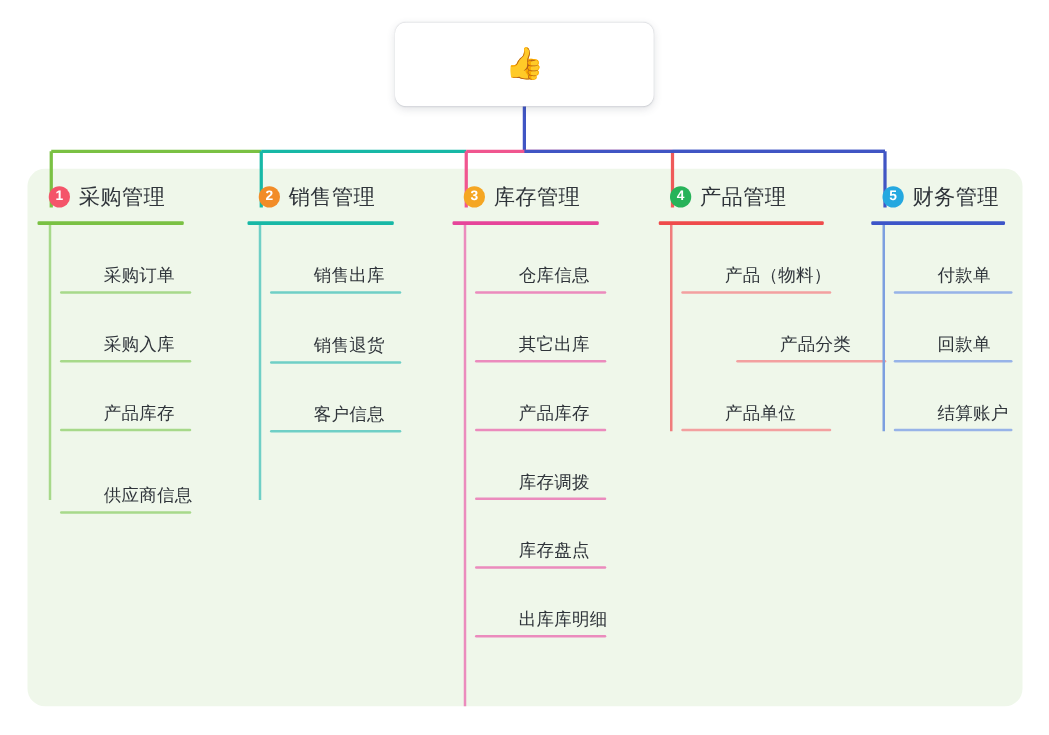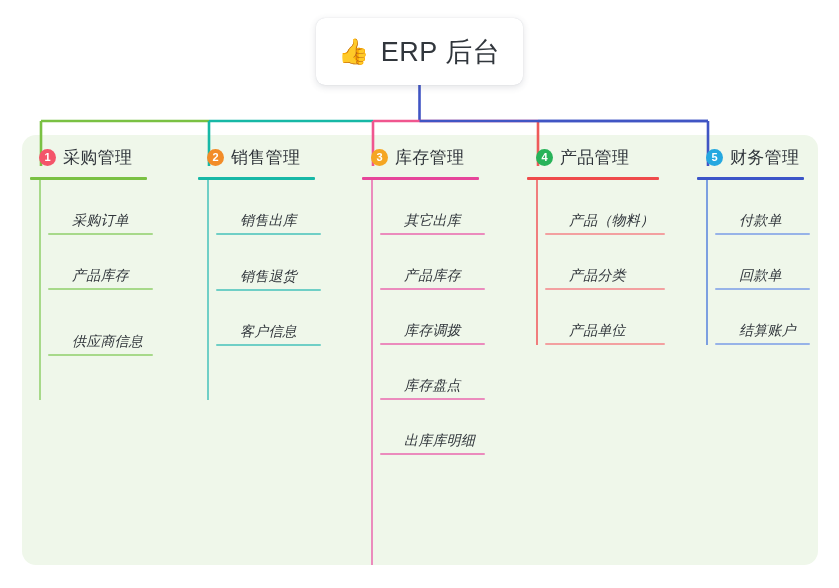--- a/index.html
+++ b/index.html
@@ -121,24 +121,23 @@
   .spine {
     position: absolute;
     left: 9px;
     top: 0;
     width: 2px;
     bottom: 0;
   }
   .item {
     position: relative;
     box-sizing: border-box;
-    padding-left: 33px;
+    padding-left: 44px;
     display: flex;
     align-items: flex-end;
-    font-style: italic;
   }
   .item-label {
     font-size: 14px;
     color: #2f343a;
     white-space: nowrap;
     padding-bottom: 5px;
     letter-spacing: 0.2px;
   }
   .item-rule {
     position: absolute;
@@ -165,38 +164,41 @@
       <line x1="373" y1="121" x2="538" y2="121" stroke="#f0568f" stroke-width="2.6"></line>
       <line x1="538" y1="121" x2="538" y2="166" stroke="#ef5a5a" stroke-width="2.6"></line>
       <line x1="538" y1="121" x2="708" y2="121" stroke="#4055c4" stroke-width="2.6"></line>
       <line x1="708" y1="121" x2="708" y2="166" stroke="#4055c4" stroke-width="2.6"></line>
       <line x1="419.5" y1="121" x2="708" y2="121" stroke="#4055c4" stroke-width="2.6"></line>
     </svg>
 
   <div id="root-node">
     <div id="root-inner">
       <span class="root-emoji">👍</span>
-      <span class="root-title">ERP 后台</span>
     </div>
   </div>
 
   <div id="columns-host">
       <div class="column" style="left: 30px; width: 150px;">
         <div class="col-header">
           <span class="badge" style="background: rgb(244, 85, 106);">1</span>
           <span class="col-title">采购管理</span>
         </div>
         <div class="header-rule" style="background: rgb(122, 193, 67); width: 117px;"></div>
         <div class="items" style="height: 220px;">
           <div class="spine" style="background: rgb(167, 217, 138);"></div>
           <div class="item" style="height: 55px;">
             <span class="item-label">采购订单</span>
             <div class="item-rule" style="background: rgb(167, 217, 138); width: 105px;"></div>
           </div>
           <div class="item" style="height: 55px;">
+            <span class="item-label">采购入库</span>
+            <div class="item-rule" style="background: rgb(167, 217, 138); width: 105px;"></div>
+          </div>
+          <div class="item" style="height: 55px;">
             <span class="item-label">产品库存</span>
             <div class="item-rule" style="background: rgb(167, 217, 138); width: 105px;"></div>
           </div>
           <div class="item" style="height: 66px;">
             <span class="item-label">供应商信息</span>
             <div class="item-rule" style="background: rgb(167, 217, 138); width: 105px;"></div>
           </div>
         </div>
       </div>
       <div class="column" style="left: 198px; width: 150px;">
@@ -223,20 +225,24 @@
       </div>
       <div class="column" style="left: 362px; width: 150px;">
         <div class="col-header">
           <span class="badge" style="background: rgb(245, 166, 35);">3</span>
           <span class="col-title">库存管理</span>
         </div>
         <div class="header-rule" style="background: rgb(230, 69, 154); width: 117px;"></div>
         <div class="items" style="height: 385px;">
           <div class="spine" style="background: rgb(235, 139, 189);"></div>
           <div class="item" style="height: 55px;">
+            <span class="item-label">仓库信息</span>
+            <div class="item-rule" style="background: rgb(235, 139, 189); width: 105px;"></div>
+          </div>
+          <div class="item" style="height: 55px;">
             <span class="item-label">其它出库</span>
             <div class="item-rule" style="background: rgb(235, 139, 189); width: 105px;"></div>
           </div>
           <div class="item" style="height: 55px;">
             <span class="item-label">产品库存</span>
             <div class="item-rule" style="background: rgb(235, 139, 189); width: 105px;"></div>
           </div>
           <div class="item" style="height: 55px;">
             <span class="item-label">库存调拨</span>
             <div class="item-rule" style="background: rgb(235, 139, 189); width: 105px;"></div>
@@ -256,21 +262,21 @@
           <span class="badge" style="background: rgb(39, 179, 89);">4</span>
           <span class="col-title">产品管理</span>
         </div>
         <div class="header-rule" style="background: rgb(239, 75, 75); width: 132px;"></div>
         <div class="items" style="height: 165px;">
           <div class="spine" style="background: rgb(240, 125, 125);"></div>
           <div class="item" style="height: 55px;">
             <span class="item-label">产品（物料）</span>
             <div class="item-rule" style="background: rgb(243, 160, 160); width: 120px;"></div>
           </div>
-          <div class="item" style="height: 55px;">
+          <div class="item" style="height: 55px; margin-left: 44px;">
             <span class="item-label">产品分类</span>
             <div class="item-rule" style="background: rgb(243, 160, 160); width: 120px;"></div>
           </div>
           <div class="item" style="height: 55px;">
             <span class="item-label">产品单位</span>
             <div class="item-rule" style="background: rgb(243, 160, 160); width: 120px;"></div>
           </div>
         </div>
       </div>
       <div class="column" style="left: 697px; width: 125px;">

